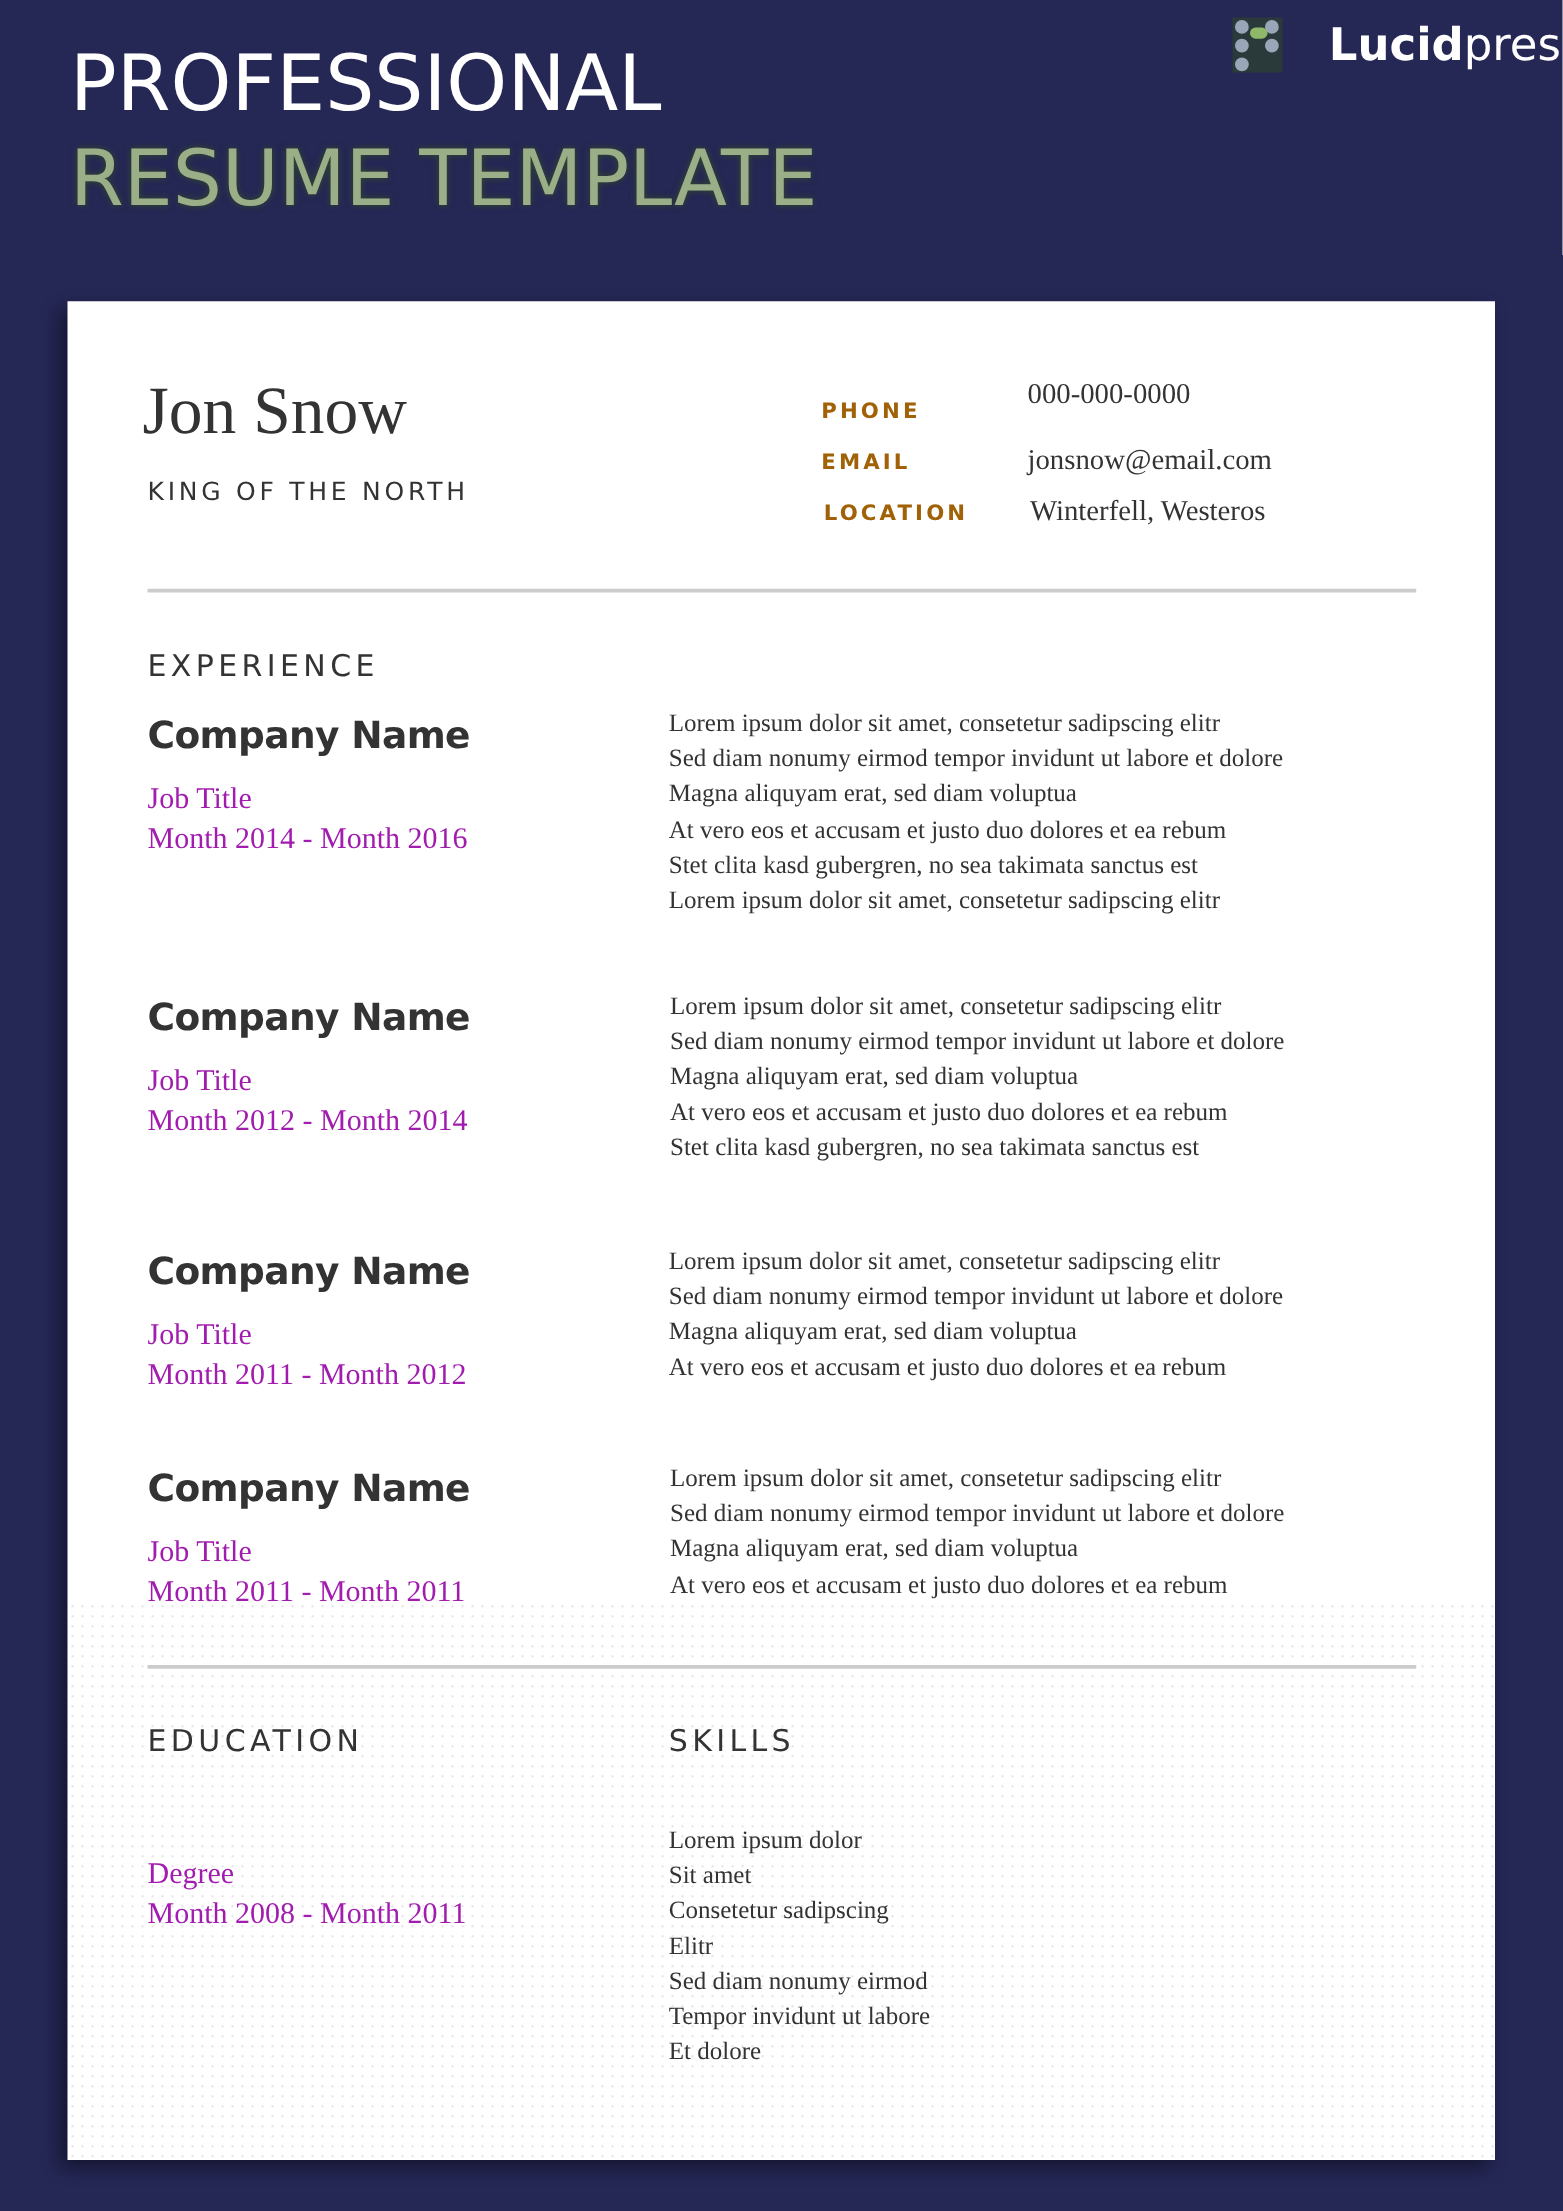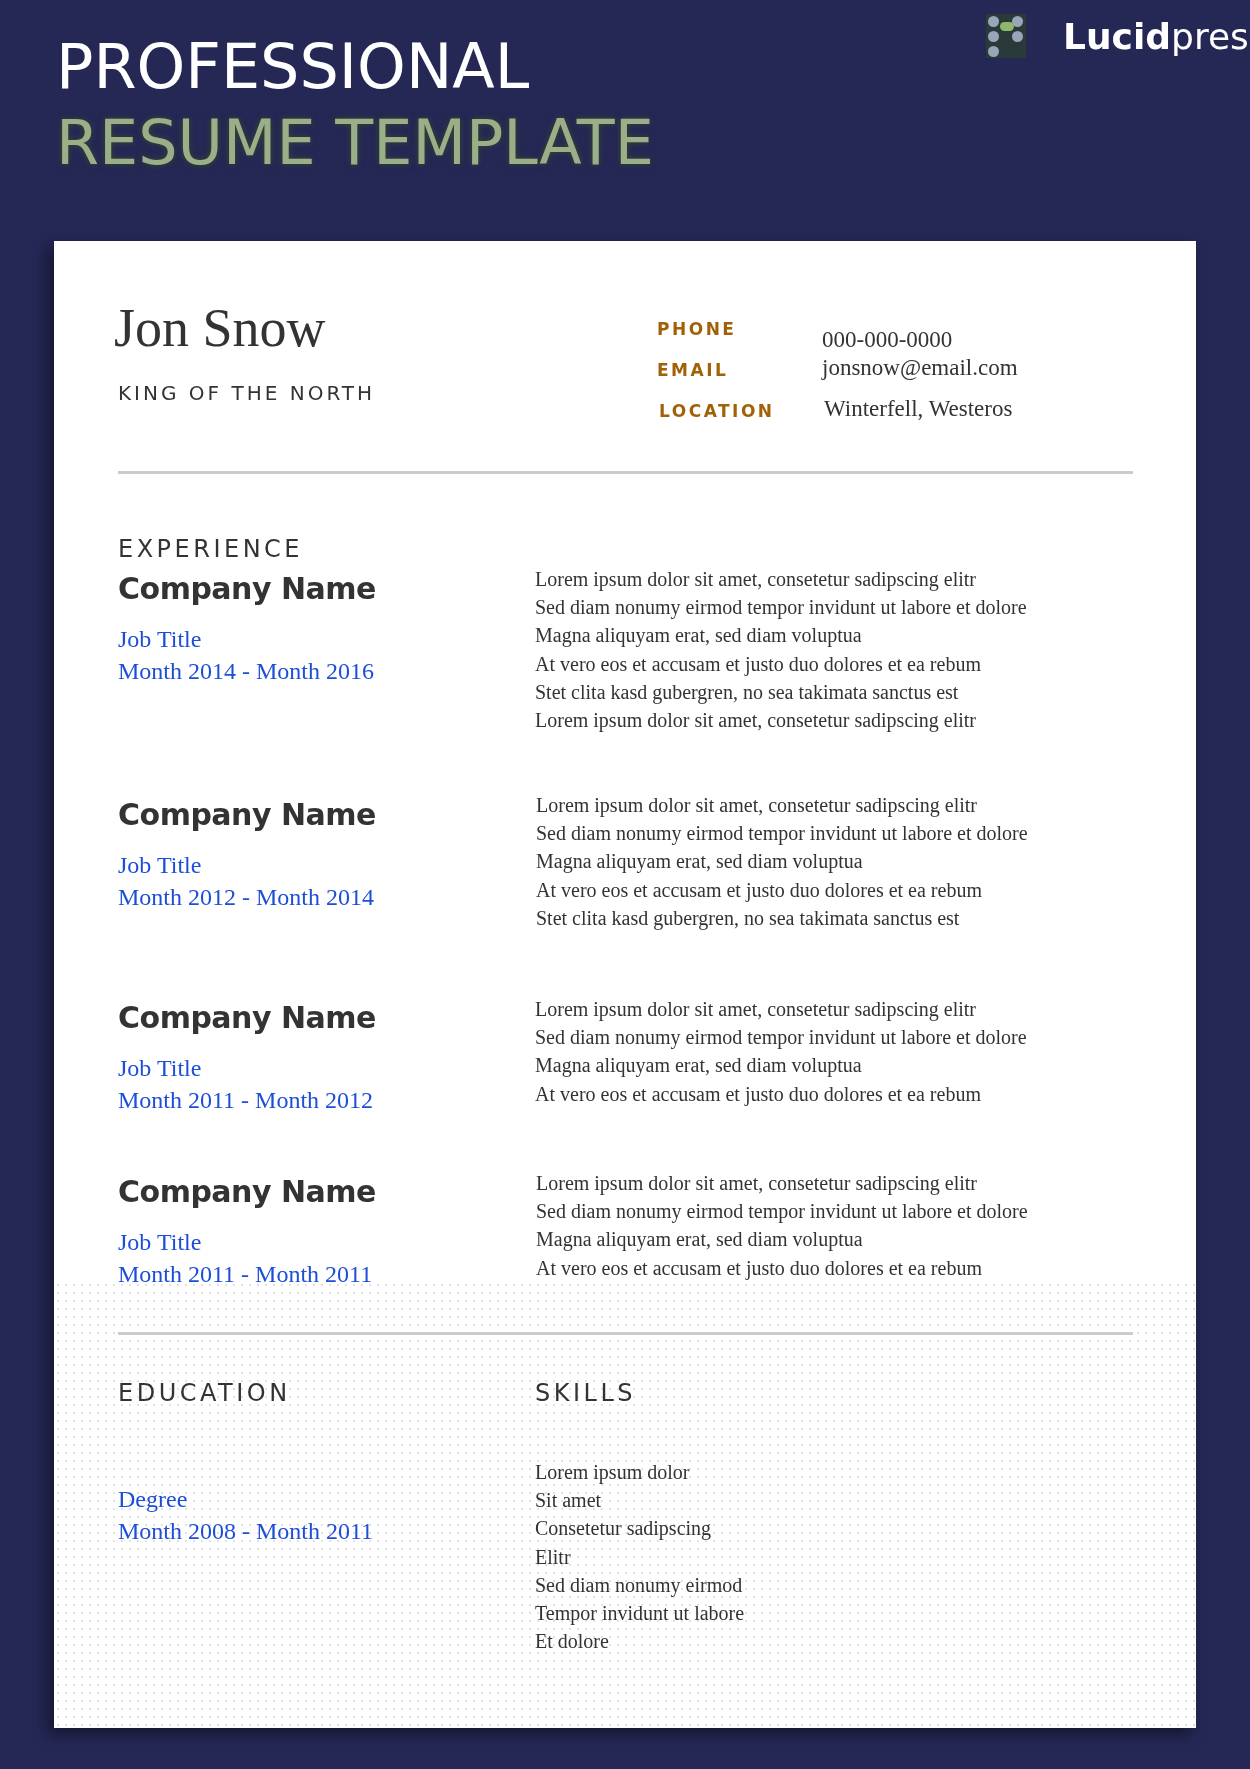--- a/index.html
+++ b/index.html
@@ -49,21 +49,21 @@
   }
   .divider { position:absolute; left:64px; width:1015px; height:3px; background:#cccccc; }
   .section-heading {
     font-family:"DejaVu Sans", sans-serif; font-size:24px; letter-spacing:3.5px; color:#333333;
   }
   .company {
     font-family:"DejaVu Sans", sans-serif; font-weight:bold; font-size:30px;
     color:#333333; letter-spacing:-0.5px;
   }
   .job-title, .dates, .degree {
-    font-family:"Liberation Serif", serif; font-size:24px; color:#1d4ed8;
+    font-family:"Liberation Serif", serif; font-size:24px; color:#a21caf;
   }
   .desc {
     font-family:"Liberation Serif", serif; font-size:20px; color:#333333; line-height:28.2px;
   }
   .desc div, .skills div { white-space:nowrap; }
   .skills { font-family:"Liberation Serif", serif; font-size:20px; color:#333333; line-height:28.2px; }
 </style>
 </head>
 <body>
 
@@ -83,30 +83,30 @@
 </div>
 
 <div class="card">
   <div class="dots"></div>
 
   <div class="abs name">Jon Snow</div>
   <div class="abs tagline">KING OF THE NORTH</div>
 
   <div>
     <div class="abs contact-label" style="left:603px;top:78px;">PHONE</div>
-    <div class="abs contact-value" style="left:768px;top:86px;">000-000-0000</div>
+    <div class="abs contact-value" style="left:768px;top:61px;">000-000-0000</div>
     <div class="abs contact-label" style="left:603px;top:119px;">EMAIL</div>
     <div class="abs contact-value" style="left:768px;top:114px;">jonsnow@email.com</div>
     <div class="abs contact-label" style="left:605px;top:160px;">LOCATION</div>
     <div class="abs contact-value" style="left:770px;top:155px;">Winterfell, Westeros</div>
   </div>
 
   <div class="divider" style="top:230px;"></div>
 
-  <div class="abs section-heading" style="left:64px;top:294px;">EXPERIENCE</div>
+  <div class="abs section-heading" style="left:64px;top:278px;">EXPERIENCE</div>
 
   <div>
     <div class="abs company" style="left:64px;top:330px;">Company Name</div>
     <div class="abs job-title" style="left:64px;top:385px;">Job Title</div>
     <div class="abs dates" style="left:64px;top:417px;">Month 2014 - Month 2016</div>
     <div class="abs desc" style="left:481px;top:324px;">
       <div>Lorem ipsum dolor sit amet, consetetur sadipscing elitr</div>
       <div>Sed diam nonumy eirmod tempor invidunt ut labore et dolore</div>
       <div>Magna aliquyam erat, sed diam voluptua</div>
       <div>At vero eos et accusam et justo duo dolores et ea rebum</div>

